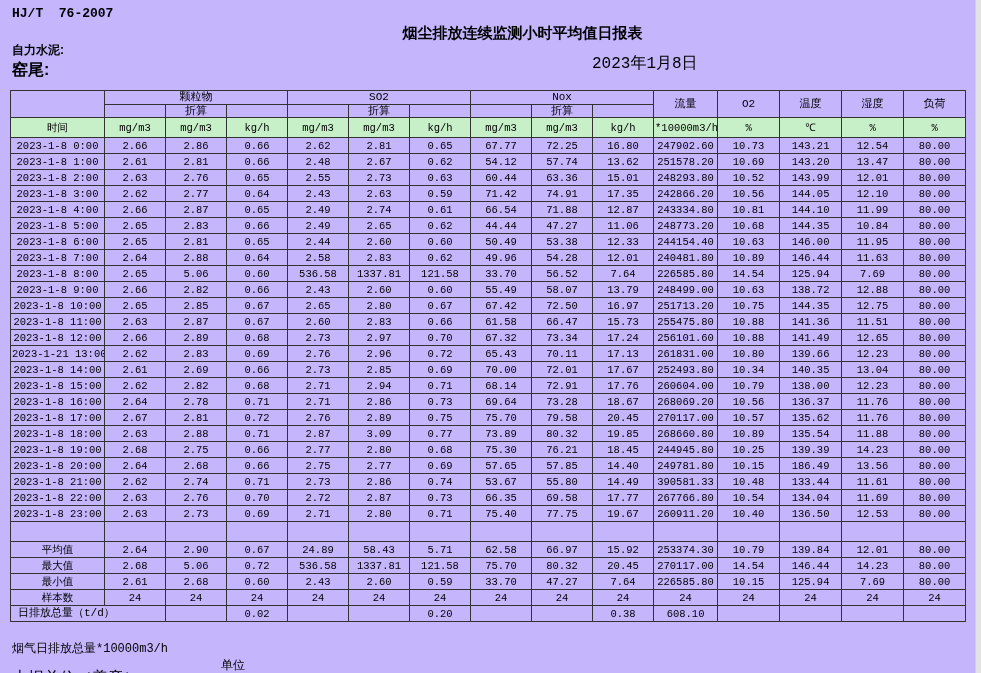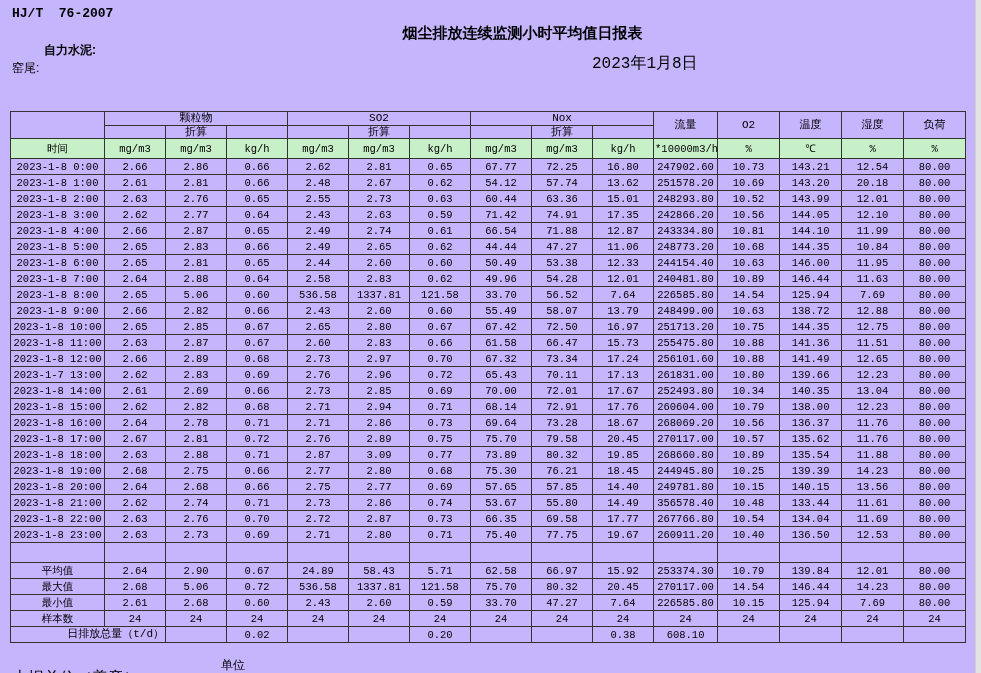--- a/index.html
+++ b/index.html
@@ -3,38 +3,38 @@
 <meta charset="utf-8">
 <style>
   html,body { margin:0; padding:0; background:#fff; }
   .page {
     position:relative; width:981px; height:673px; background:#c4b5fd;
     font-family:"Liberation Mono","DejaVu Sans Mono",monospace; color:#000;
     overflow:hidden;
   }
   .std-no { position:absolute; left:12px; top:6px; font-size:13px; font-weight:bold; white-space:pre; }
   .title  { position:absolute; left:0; top:24px; width:981px; text-align:center; font-size:15px; font-weight:bold; font-family:"Liberation Sans",sans-serif;padding-left:32px; }
-  .company{ position:absolute; left:12px; top:42px; font-size:12px; font-weight:bold; font-family:"Liberation Sans",sans-serif;margin-left:32px; }
-  .site   { position:absolute; left:12px; top:60px; font-size:12px; font-weight:normal; font-family:"Liberation Sans",sans-serif; }
+  .company{ position:absolute; left:12px; top:42px; font-size:12px; font-weight:bold; font-family:"Liberation Sans",sans-serif; }
+  .site   { position:absolute; left:12px; top:60px; font-size:16px; font-weight:bold; font-family:"Liberation Sans",sans-serif; }
   .date   { position:absolute; left:592px; top:53px; font-size:16px; }
 
-  table.report { position:absolute; left:10px; top:90px; width:955px; border-collapse:collapse; table-layout:fixed;margin-top:21px; }
+  table.report { position:absolute; left:10px; top:90px; width:955px; border-collapse:collapse; table-layout:fixed; }
   .report th, .report td {
     border:1px solid #333; padding:0 1px; text-align:center; vertical-align:middle;
     font-weight:normal; font-size:10.5px; line-height:1.15;
     overflow:hidden; white-space:nowrap;
     font-family:"Liberation Mono","DejaVu Sans Mono",monospace;
   }
   tr.h1 th, tr.h2 th { height:12px; font-size:11px; }
   tr.h3 th { height:19px; background:#c8f0c8; }
   tr.data-row td { height:15px; }
   tr.blank-row td { height:19px; }
   tr.summary-row td { height:15px; }
   tr.total-row td { height:15px; }
-  td.total-label { text-align:right; padding-left:16px; font-size:11px; }
+  td.total-label { text-align:left; padding-left:7px; font-size:11px; }
 
   .footer1 { position:absolute; left:12px; top:640px; font-size:12px; }
   .footer2 { position:absolute; left:12px; top:657px; font-size:16px;margin-top:11px; }
   .footer3 { position:absolute; left:185px; top:657px; font-size:12px;margin-left:36px; }
   .right-strip { position:absolute; right:0; top:0; width:5px; height:673px; background:#e3e3e3; border-left:1px solid #cfcfcf; }
 </style>
 </head>
 <body>
 
 <div class="page">
@@ -129,21 +129,21 @@
           <td>0.66</td>
           <td>2.48</td>
           <td>2.67</td>
           <td>0.62</td>
           <td>54.12</td>
           <td>57.74</td>
           <td>13.62</td>
           <td>251578.20</td>
           <td>10.69</td>
           <td>143.20</td>
-          <td>20.18</td>
+          <td>13.47</td>
           <td>80.00</td>
         </tr>
         <tr class="data-row">
           <td class="time-cell">2023-1-8 2:00</td>
           <td>2.63</td>
           <td>2.76</td>
           <td>0.65</td>
           <td>2.55</td>
           <td>2.73</td>
           <td>0.63</td>
@@ -320,21 +320,21 @@
           <td>67.32</td>
           <td>73.34</td>
           <td>17.24</td>
           <td>256101.60</td>
           <td>10.88</td>
           <td>141.49</td>
           <td>12.65</td>
           <td>80.00</td>
         </tr>
         <tr class="data-row">
-          <td class="time-cell">2023-1-7 13:00</td>
+          <td class="time-cell">2023-1-21 13:00</td>
           <td>2.62</td>
           <td>2.83</td>
           <td>0.69</td>
           <td>2.76</td>
           <td>2.96</td>
           <td>0.72</td>
           <td>65.43</td>
           <td>70.11</td>
           <td>17.13</td>
           <td>261831.00</td>
@@ -451,36 +451,36 @@
           <td>2.68</td>
           <td>0.66</td>
           <td>2.75</td>
           <td>2.77</td>
           <td>0.69</td>
           <td>57.65</td>
           <td>57.85</td>
           <td>14.40</td>
           <td>249781.80</td>
           <td>10.15</td>
-          <td>140.15</td>
+          <td>186.49</td>
           <td>13.56</td>
           <td>80.00</td>
         </tr>
         <tr class="data-row">
           <td class="time-cell">2023-1-8 21:00</td>
           <td>2.62</td>
           <td>2.74</td>
           <td>0.71</td>
           <td>2.73</td>
           <td>2.86</td>
           <td>0.74</td>
           <td>53.67</td>
           <td>55.80</td>
           <td>14.49</td>
-          <td>356578.40</td>
+          <td>390581.33</td>
           <td>10.48</td>
           <td>133.44</td>
           <td>11.61</td>
           <td>80.00</td>
         </tr>
         <tr class="data-row">
           <td class="time-cell">2023-1-8 22:00</td>
           <td>2.63</td>
           <td>2.76</td>
           <td>0.70</td>
@@ -610,17 +610,18 @@
           <td>0.38</td>
           <td>608.10</td>
           <td></td>
           <td></td>
           <td></td>
           <td></td>
         </tr>
       </tbody>
   </table>
 
+  <div class="footer1">烟气日排放总量*10000m3/h</div>
   <div class="footer2">上报单位（盖章）</div>
   <div class="footer3">单位</div>
 
   <div class="right-strip"></div>
 </div>
 
 </body></html>

